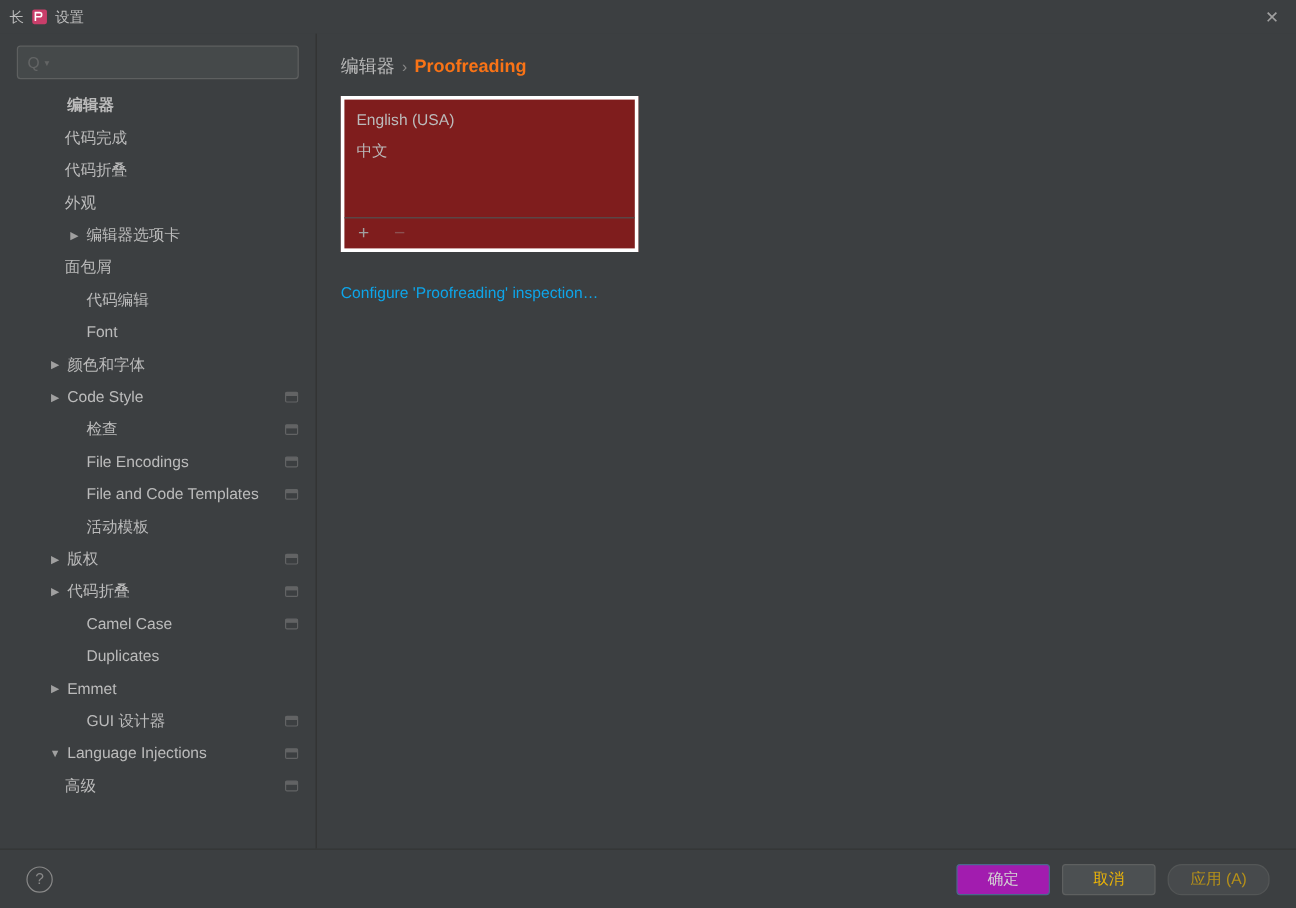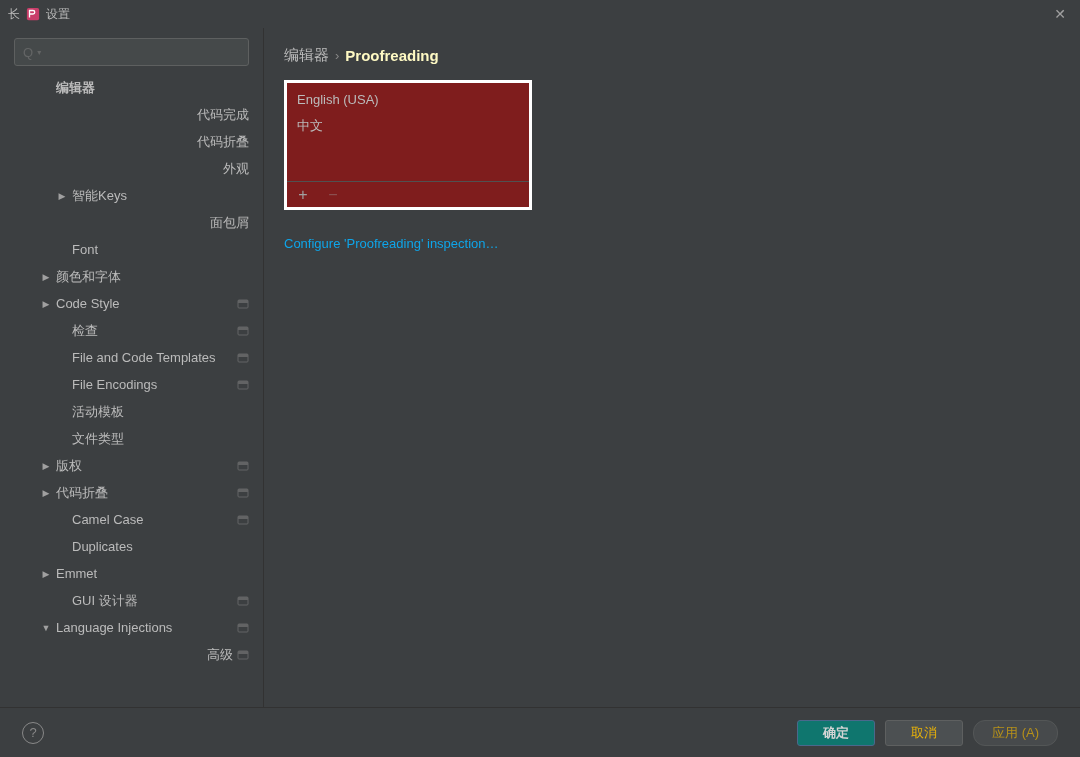--- a/index.html
+++ b/index.html
@@ -83,37 +83,37 @@
     }
     .nav-caret.empty { visibility: hidden; }
     .nav-label { flex: 1; color: #bbbbbb; font-size: 13px; }
     .project-icon {
       width: 12px; height: 12px;
       opacity: 0.5;
       margin-left: 4px;
     }
     .indent-0 { padding-left: 40px; }
     .indent-1 { padding-left: 56px; }
-    .indent-2 { padding-left: 72px; text-align: right; }
+    .indent-2 { padding-left: 38px; }
     .content {
       flex: 1;
       background: #3c3f41;
       padding: 12px 20px;
       border-left: 1px solid #323232;
     }
     .breadcrumb {
       display: flex;
       align-items: center;
       gap: 6px;
       height: 30px;
       margin-bottom: 10px;
     }
     .breadcrumb-item { color: #bbbbbb; font-size: 15px; }
     .breadcrumb-sep { color: #888; font-size: 13px; }
-    .breadcrumb-current { color: #fef9c3; font-size: 15px; font-weight: bold; }
+    .breadcrumb-current { color: #f97316; font-size: 15px; font-weight: bold; }
     .languages-label { font-size: 13px; color: #bbbbbb; margin-bottom: 6px; }
     .languages-box {
       width: 248px;
       border: 3px solid #ffffff;
       background: #7f1d1d;
     }
     .languages-list { min-height: 98px; padding: 4px 0; }
     .lang-item { padding: 5px 10px; font-size: 13px; color: #bbbbbb; }
     .lang-toolbar {
       border-top: 1px solid #515151;
@@ -166,24 +166,23 @@
       display: flex;
       align-items: center;
       justify-content: center;
       cursor: pointer;
       border: 1px solid #5e6060;
       background: #4c5052;
       color: #eab308;
       min-width: 78px;
     }
     .btn.primary {
-      background: #0f766e;
+      background: #a21caf;
       border-color: #4a688c;
       color: #d4d4d4;
-      font-weight: bold;
     }
     .btn.disabled { opacity: 0.7; border-radius: 12px; }
   </style>
 </head>
 <body>
 
 <div class="titlebar">
   <div class="titlebar-left">
     <span class="title-text">长</span>
     <span class="app-icon">
@@ -217,28 +216,32 @@
       <div class="nav-item indent-2">
         <span class="nav-caret empty">▶</span>
         <span class="nav-label">代码折叠</span>
       </div>
       <div class="nav-item indent-2">
         <span class="nav-caret empty">▶</span>
         <span class="nav-label">外观</span>
       </div>
       <div class="nav-item indent-1">
         <span class="nav-caret">▶</span>
-        <span class="nav-label">智能Keys</span>
+        <span class="nav-label">编辑器选项卡</span>
       </div>
       <div class="nav-item indent-2">
         <span class="nav-caret empty">▶</span>
         <span class="nav-label">面包屑</span>
       </div>
       <div class="nav-item indent-1">
         <span class="nav-caret empty">▶</span>
+        <span class="nav-label">代码编辑</span>
+      </div>
+      <div class="nav-item indent-1">
+        <span class="nav-caret empty">▶</span>
         <span class="nav-label">Font</span>
       </div>
       <div class="nav-item indent-0">
         <span class="nav-caret">▶</span>
         <span class="nav-label">颜色和字体</span>
       </div>
       <div class="nav-item indent-0">
         <span class="nav-caret">▶</span>
         <span class="nav-label">Code Style</span>
         <span class="project-icon"><svg viewBox="0 0 12 12">
@@ -249,41 +252,37 @@
       <div class="nav-item indent-1">
         <span class="nav-caret empty">▶</span>
         <span class="nav-label">检查</span>
         <span class="project-icon"><svg viewBox="0 0 12 12">
               <rect x="1" y="2" width="10" height="8" rx="1" fill="none" stroke="#888" stroke-width="1"></rect>
               <rect x="1" y="2" width="10" height="3" fill="#888"></rect>
             </svg></span>
       </div>
       <div class="nav-item indent-1">
         <span class="nav-caret empty">▶</span>
+        <span class="nav-label">File Encodings</span>
+        <span class="project-icon"><svg viewBox="0 0 12 12">
+              <rect x="1" y="2" width="10" height="8" rx="1" fill="none" stroke="#888" stroke-width="1"></rect>
+              <rect x="1" y="2" width="10" height="3" fill="#888"></rect>
+            </svg></span>
+      </div>
+      <div class="nav-item indent-1">
+        <span class="nav-caret empty">▶</span>
         <span class="nav-label">File and Code Templates</span>
         <span class="project-icon"><svg viewBox="0 0 12 12">
               <rect x="1" y="2" width="10" height="8" rx="1" fill="none" stroke="#888" stroke-width="1"></rect>
               <rect x="1" y="2" width="10" height="3" fill="#888"></rect>
             </svg></span>
       </div>
       <div class="nav-item indent-1">
         <span class="nav-caret empty">▶</span>
-        <span class="nav-label">File Encodings</span>
-        <span class="project-icon"><svg viewBox="0 0 12 12">
-              <rect x="1" y="2" width="10" height="8" rx="1" fill="none" stroke="#888" stroke-width="1"></rect>
-              <rect x="1" y="2" width="10" height="3" fill="#888"></rect>
-            </svg></span>
-      </div>
-      <div class="nav-item indent-1">
-        <span class="nav-caret empty">▶</span>
         <span class="nav-label">活动模板</span>
-      </div>
-      <div class="nav-item indent-1">
-        <span class="nav-caret empty">▶</span>
-        <span class="nav-label">文件类型</span>
       </div>
       <div class="nav-item indent-0">
         <span class="nav-caret">▶</span>
         <span class="nav-label">版权</span>
         <span class="project-icon"><svg viewBox="0 0 12 12">
               <rect x="1" y="2" width="10" height="8" rx="1" fill="none" stroke="#888" stroke-width="1"></rect>
               <rect x="1" y="2" width="10" height="3" fill="#888"></rect>
             </svg></span>
       </div>
       <div class="nav-item indent-0">

